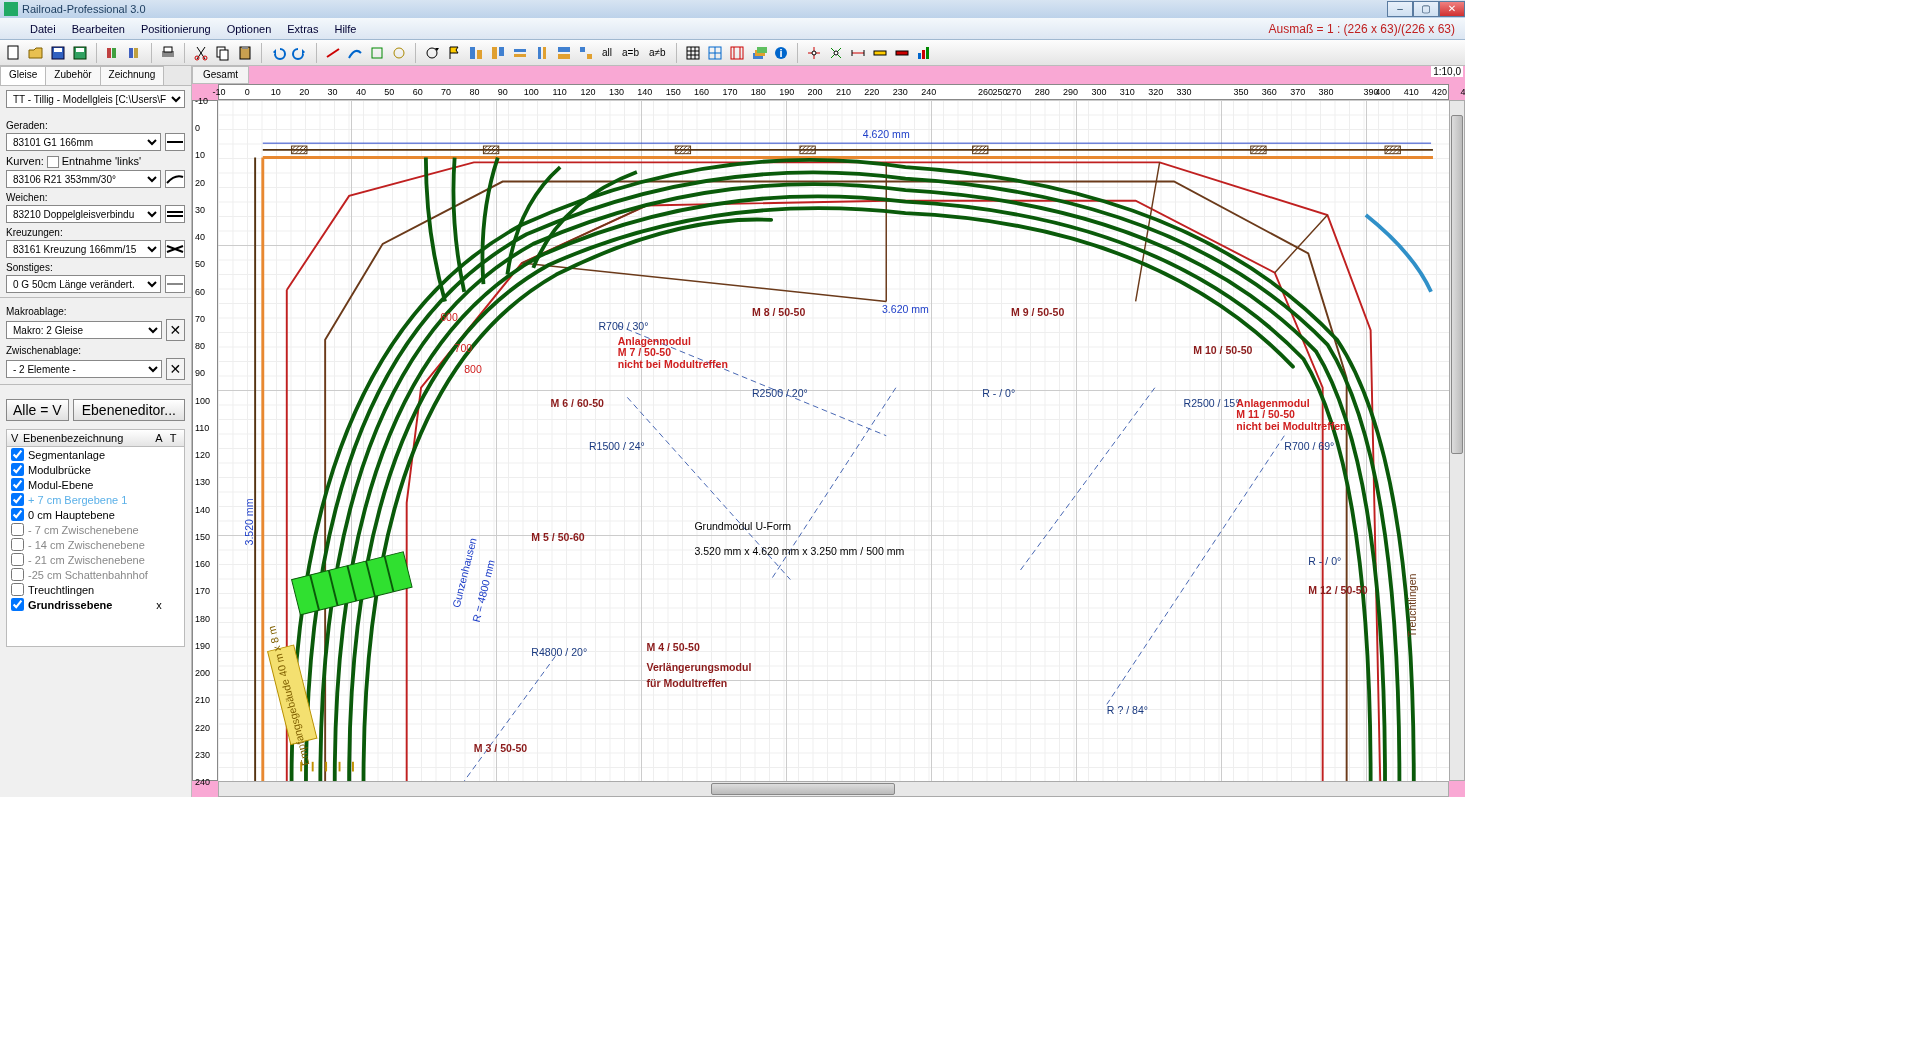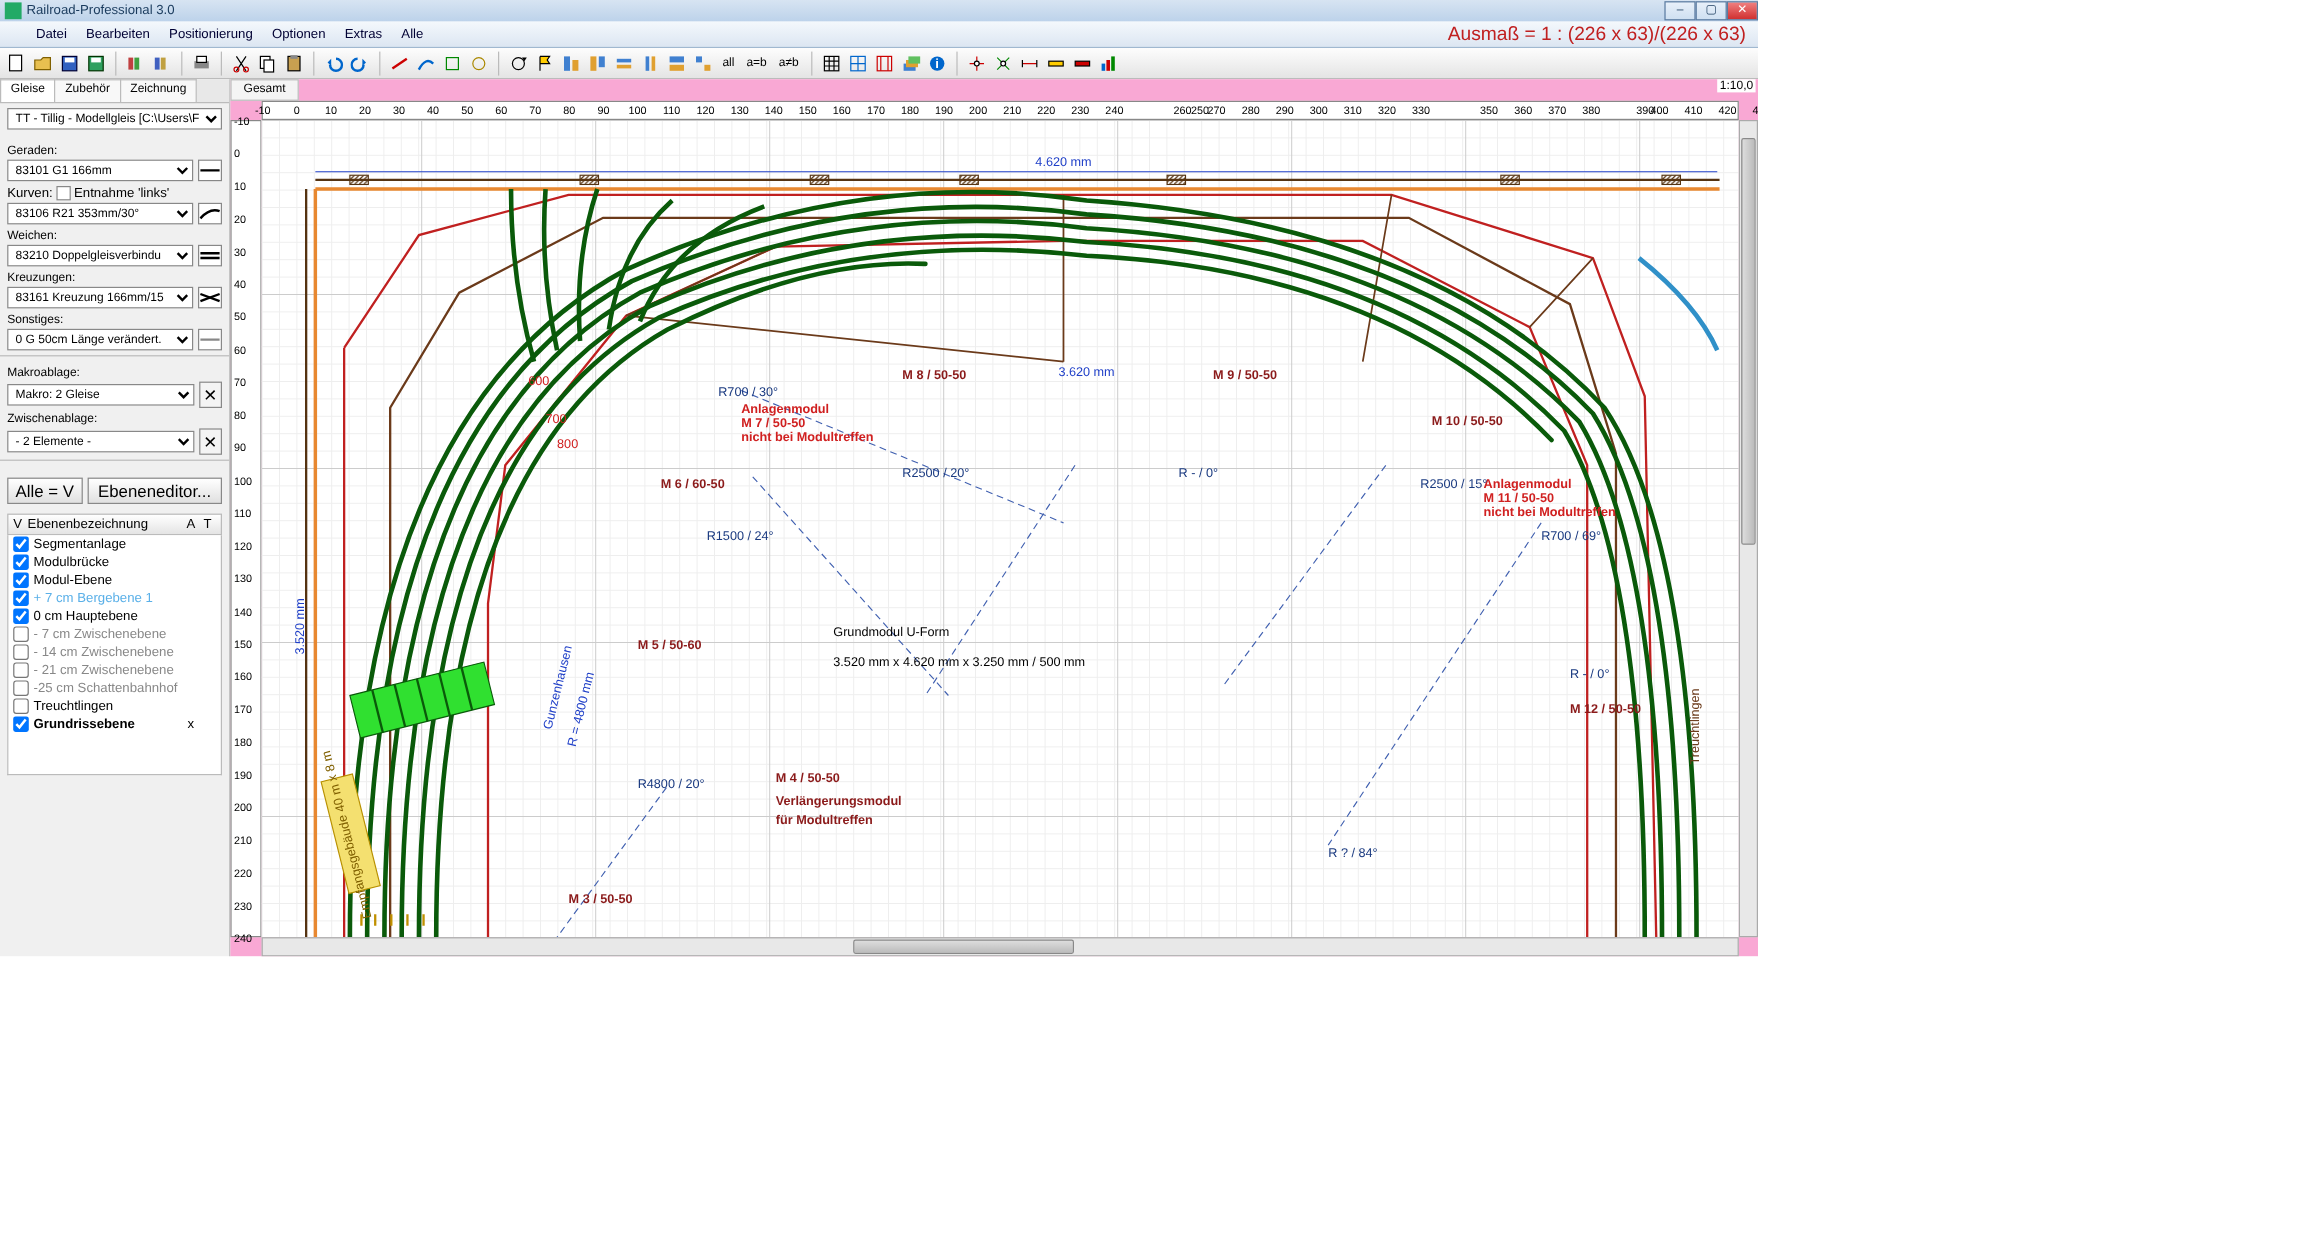--- a/index.html
+++ b/index.html
@@ -4,21 +4,21 @@
 <style>
 * { margin:0; padding:0; box-sizing:border-box; font-family:"Segoe UI",Tahoma,sans-serif; font-size:11px; }
 body { width:1465px; height:797px; background:#fff; overflow:hidden; }
 .titlebar { height:18px; background:linear-gradient(#d7e4f2,#bcd2ea); display:flex; align-items:center; padding-left:4px; color:#1a3b5d; }
 .titlebar .icon { width:14px; height:14px; background:#2a6; margin-right:4px; }
 .winbtns { margin-left:auto; display:flex; }
 .winbtns div { width:26px; height:16px; border:1px solid #5a7ba0; background:linear-gradient(#e8f0fa,#cfe0f1); text-align:center; font-size:10px; line-height:14px; }
 .winbtns .close { background:linear-gradient(#f08080,#d03030); color:#fff; }
 .menubar { height:22px; background:linear-gradient(#f4f8fc,#dce6f2); border-bottom:1px solid #a0b8d0; display:flex; align-items:center; padding-left:22px; }
 .menubar span { padding:2px 8px; color:#003; cursor:default; }
-.menubar .status { margin-left:auto; color:#c02020; padding-right:10px; font-size:16px; }
+.menubar .status { margin-left:auto; color:#c02020; padding-right:10px; font-size:12px; }
 .toolbar { height:26px; background:linear-gradient(#fdfdfd,#e4e4e4); border-bottom:1px solid #bbb; display:flex; align-items:center; padding:0 4px; gap:2px; }
 .tbtn { width:20px; height:20px; border:1px solid transparent; display:flex; align-items:center; justify-content:center; }
 .tsep { width:1px; height:20px; background:#bbb; margin:0 4px; }
 .tbtn svg { width:16px; height:16px; }
 .txtbtn { padding:0 4px; height:20px; line-height:20px; font-size:10px; }
 .main { display:flex; height:731px; }
 .sidebar { width:192px; background:#f0f0f0; border-right:1px solid #bbb; display:flex; flex-direction:column; }
 .tabs { display:flex; height:20px; background:#e8e8e8; border-bottom:1px solid #bbb; }
 .tab { padding:2px 8px; border:1px solid #bbb; border-bottom:none; background:#f8f8f8; margin-right:-1px; font-size:10px; }
 .tab.active { background:#fff; }
@@ -75,21 +75,21 @@
     <div class="close">✕</div>
   </div>
 </div>
 
 <div class="menubar">
   <span>Datei</span>
   <span>Bearbeiten</span>
   <span>Positionierung</span>
   <span>Optionen</span>
   <span>Extras</span>
-  <span>Alle</span>
+  <span>Hilfe</span>
   <span class="status">Ausmaß = 1 : (226 x 63)/(226 x 63)</span>
 </div>
 
 <div class="toolbar">
   <div class="tbtn">
       <svg>
         <rect x="2" y="1" width="10" height="13" fill="#fff" stroke="#000"></rect>
       </svg>
     </div>
   <div class="tbtn">

